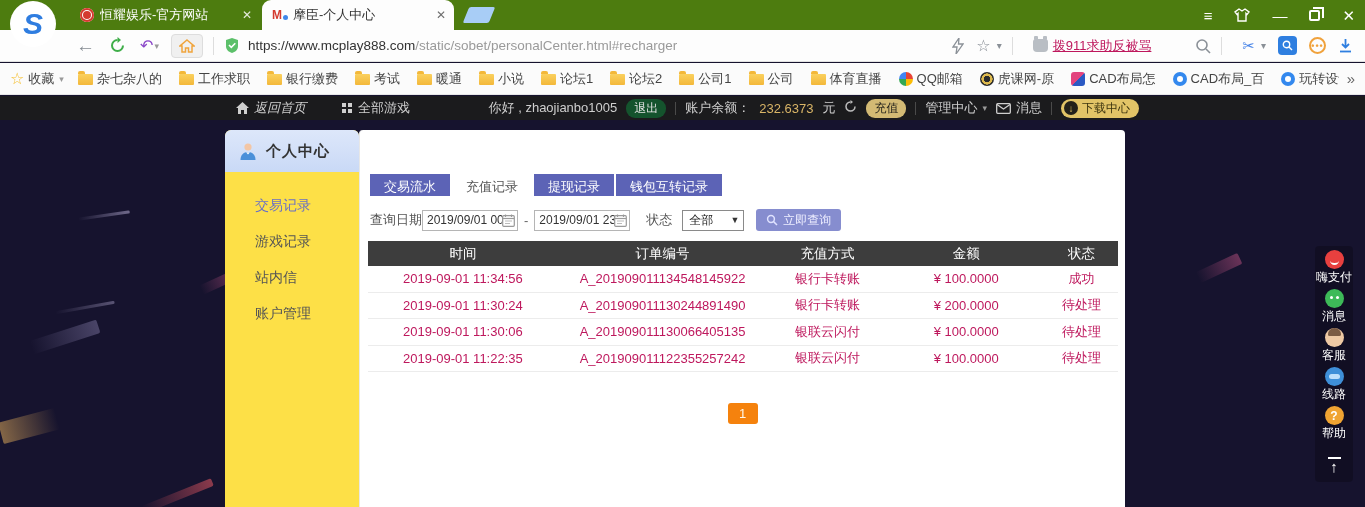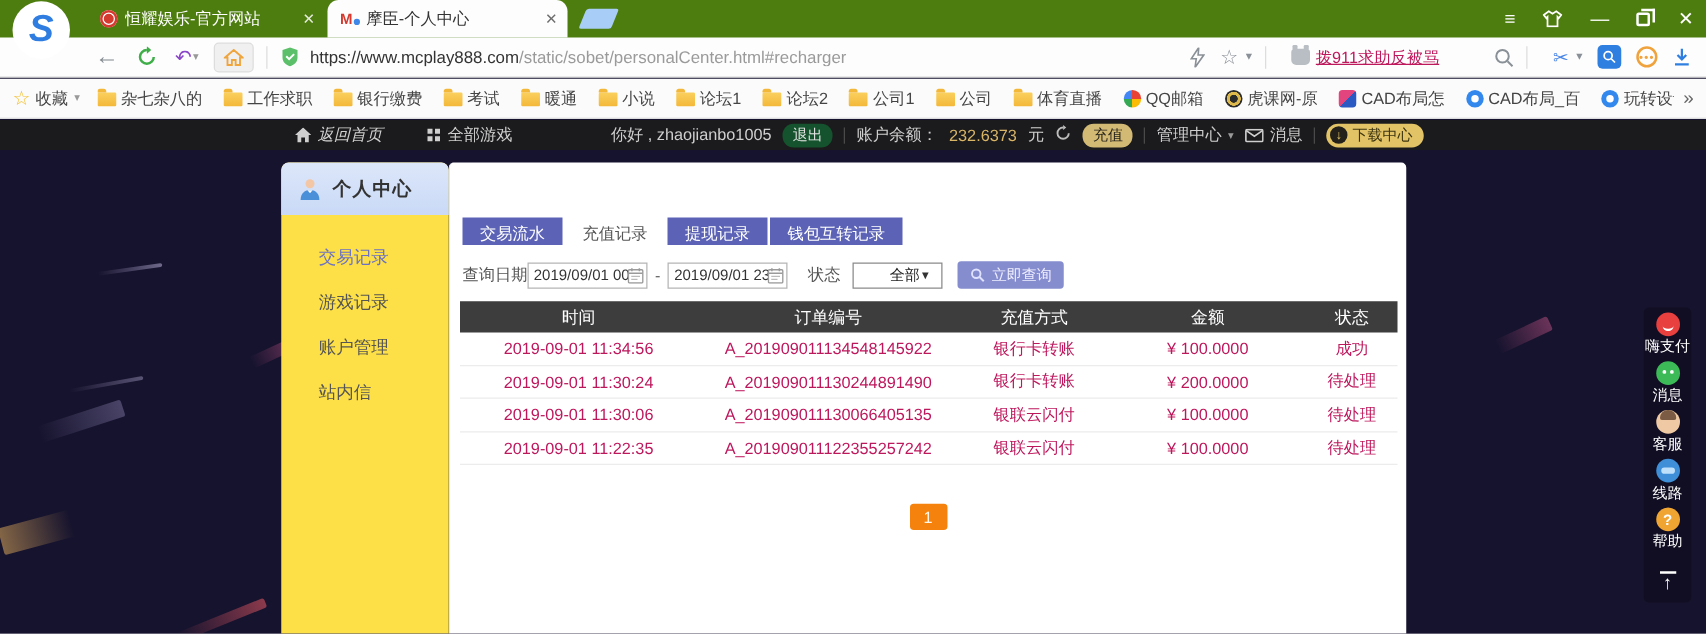--- a/index.html
+++ b/index.html
@@ -144,22 +144,22 @@
           display:flex; align-items:flex-end; cursor:pointer;margin-top:36px; }
   .mtab.active { background:#fff; color:#555; }
   .queryrow { display:flex; align-items:center; margin:13px 0 0 10px; font-size:13px; color:#555; }
   .q-label { margin-right:0; }
   .q-input { position:relative; width:96px; height:21px; border:1px solid #b5b5b5; background:#fff;
              display:flex; align-items:center; padding:0 17px 0 4px; font-size:12px; color:#333;
              white-space:nowrap; }
   .q-cal { position:absolute; right:2px; top:3px; }
   .q-dash { margin:0 6px; color:#666; }
   .q-status { margin:0 10px 0 16px; }
-  .q-select { width:72px; height:21px; border:1px solid #8a8a8a; display:flex; align-items:center;
-              justify-content:center; padding:0 4px 0 24px; font-size:12px; color:#222; cursor:pointer; }
+  .q-select { width:62px; height:21px; border:1px solid #8a8a8a; display:flex; align-items:center;
+              justify-content:space-between; padding:0 4px 0 6px; font-size:12px; color:#222; cursor:pointer; }
   .q-select .sel-caret { font-size:9px; color:#333; }
   .q-btn { margin-left:12px; height:22px; background:#868dcf; border-radius:3px; color:#eef;
            font-size:12px; display:flex; align-items:center; gap:5px; padding:0 10px; cursor:pointer; }
 
   
   .tbl { margin:10px 7px 0 8px; }
   .trow { display:flex; }
   .thead { background:#3d3d3d; color:#fff; font-size:13.5px; height:25px; }
   .tcell { display:flex; align-items:center; justify-content:center; white-space:nowrap; }
   .c0{width:190px;} .c1{width:210px;} .c2{width:120px;} .c3{width:158px;} .c4{width:73px;}
@@ -444,25 +444,25 @@
 
         <div class="sb-item active">
           <span>交易记录</span>
         </div>
 
         <div class="sb-item">
           <span>游戏记录</span>
         </div>
 
         <div class="sb-item">
+          <span>站内信</span>
+        </div>
+
+        <div class="sb-item">
           <span>账户管理</span>
-        </div>
-
-        <div class="sb-item">
-          <span>站内信</span>
         </div>
       </div>
   </div>
 
   <div class="main">
     <div class="mtabs">
 
         <div class="mtab">
           <span>交易流水</span>
         </div>

